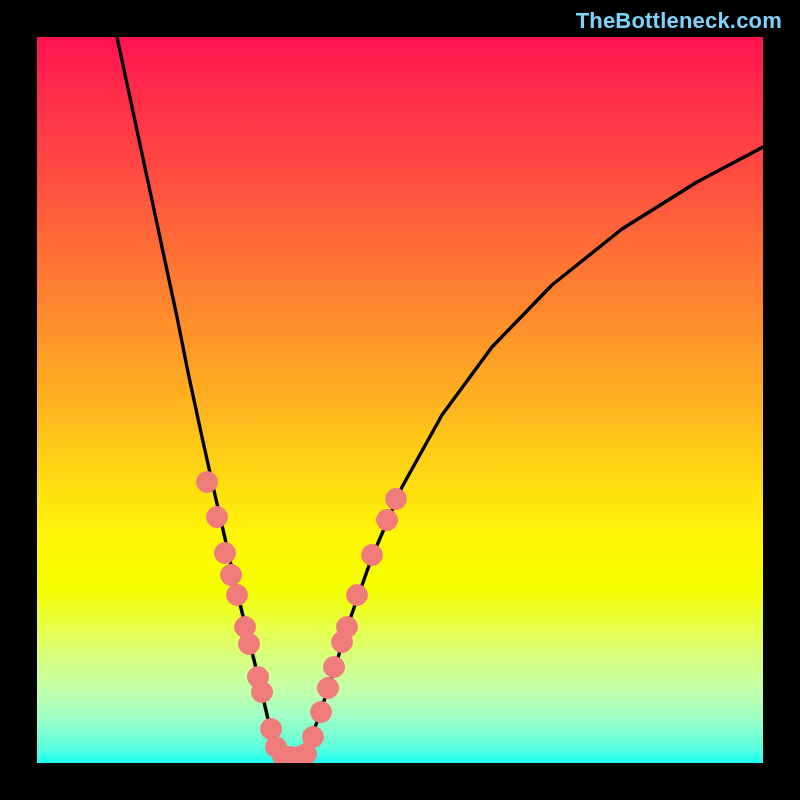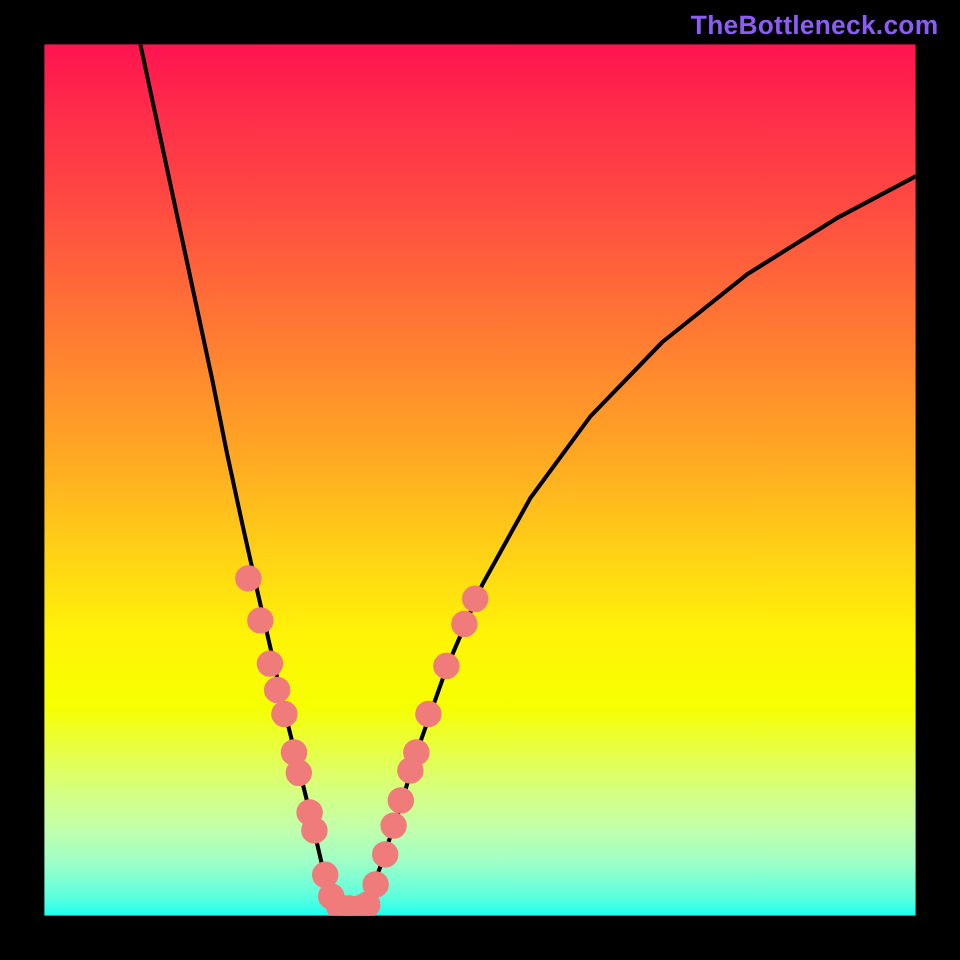--- a/index.html
+++ b/index.html
@@ -40,21 +40,21 @@
       #1bffef 100%
     );
   }
   .attr {
     position: absolute;
     top: 8px;
     right: 18px;
     font-family: Arial, Helvetica, sans-serif;
     font-weight: 700;
     font-size: 22px;
-    color: #8b5cf6;
+    color: #7dd3fc;
     letter-spacing: 0.2px;
   }
   svg.curve {
     position: absolute;
     left: 0;
     top: 0;
     width: 726px;
     height: 726px;
   }
   .dot {

